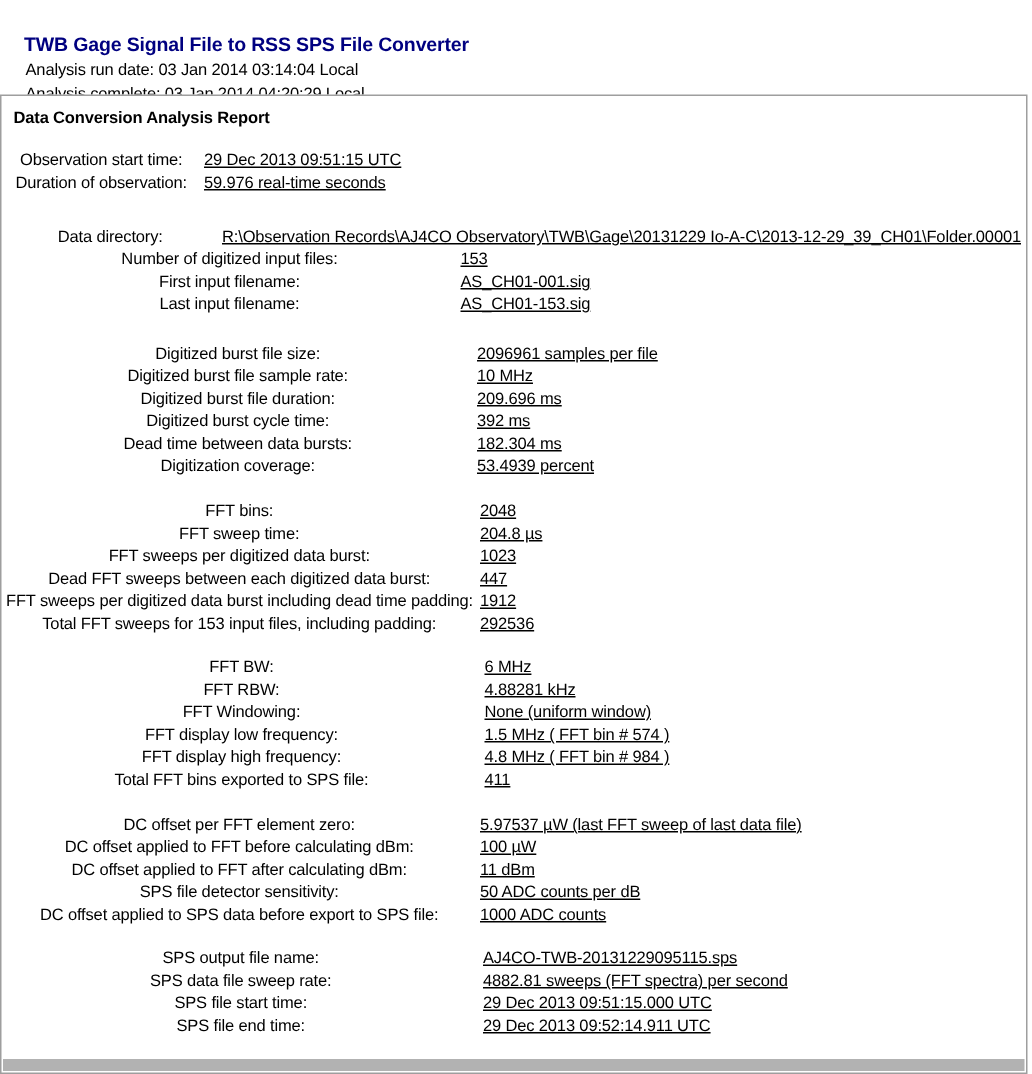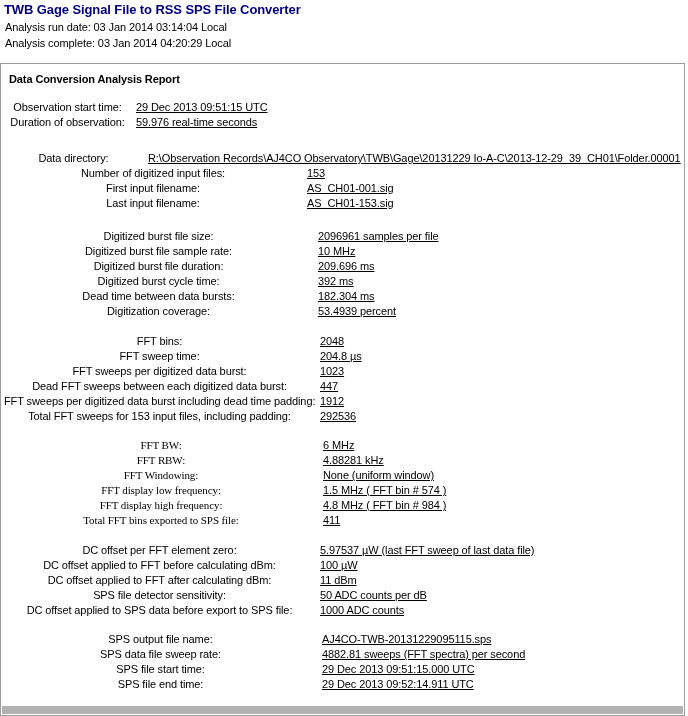--- a/index.html
+++ b/index.html
@@ -2,21 +2,21 @@
 <html style="--title-color: #000080; --panel-border: #9e9e9e; --scrollbar-gray: #b2b2b2;"><head>
 <meta charset="utf-8">
 <style>
   html, body { margin: 0; padding: 0; background: #ffffff; }
   body {
     width: 688px; height: 716px; position: relative; overflow: hidden;
     font-family: "Liberation Sans", sans-serif;
     font-size: 11px; color: #000000;
     letter-spacing: -0.1px;
   }
-  .header { padding: 1px 0 0 4px; }
+  .header { padding: 1px 0 0 16px; margin-top: 20px; }
   .page-title {
     font-size: 13px; font-weight: bold; color: var(--title-color, #000080);
     line-height: 18px; margin: 0;
   }
   .hdr-line { line-height: 16px; padding-left: 1px; }
 
   .report-panel {
     position: absolute; left: 0; top: 63px;
     width: 685px; height: 653px; box-sizing: border-box;
     border: 1px solid var(--panel-border, #9e9e9e);
@@ -29,21 +29,21 @@
   .row { display: flex; line-height: 15px; }
   .lbl { flex: none; text-align: center; white-space: pre; }
   .lbl::after { content: ":"; }
   .val { white-space: pre; margin-left: 5px; text-decoration: underline; }
 
   .g0  { margin-top: 13px; } .g0  .lbl { width: 127px; }
   .g1a { margin-top: 21px; } .g1a .lbl { width: 139px; }
   .g1b { margin-top: 0;    } .g1b .lbl { width: 298px; }
   .g2  { margin-top: 18px; } .g2  .lbl { width: 309px; }
   .g3  { margin-top: 15px; } .g3  .lbl { width: 311px; }
-  .g4  { margin-top: 14px; } .g4  .lbl { width: 314px; font-family: Liberation Serif, serif; }
+  .g4  { margin-top: 14px; } .g4  .lbl { width: 314px; }
   .g5  { margin-top: 15px; } .g5  .lbl { width: 311px; }
   .g6  { margin-top: 14px; } .g6  .lbl { width: 313px; }
 
   .h-scrollbar {
     position: absolute; left: 1px; right: 1px; bottom: 1px; height: 8px;
     background: var(--scrollbar-gray, #b2b2b2);
   }
 </style>
 </head>
 <body>

